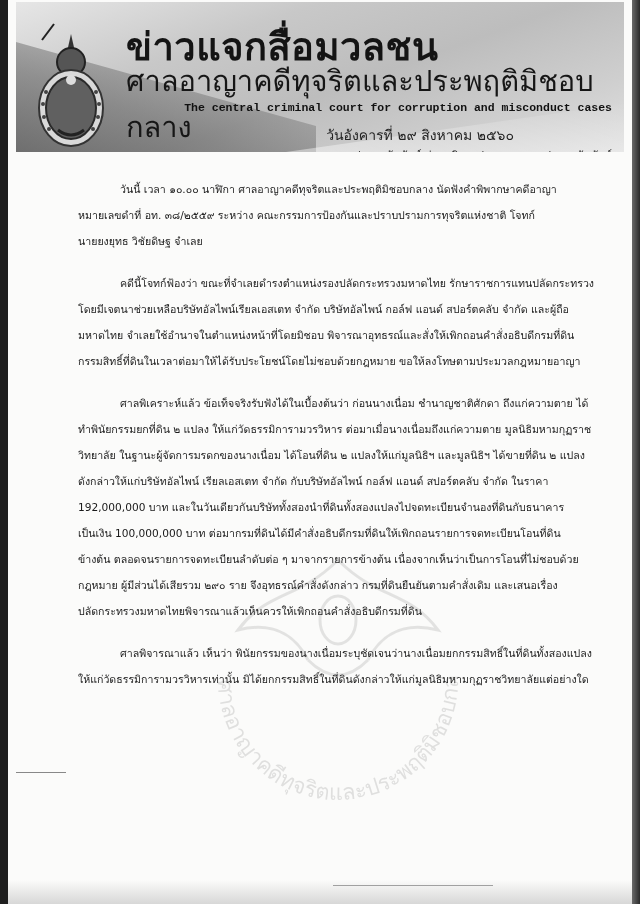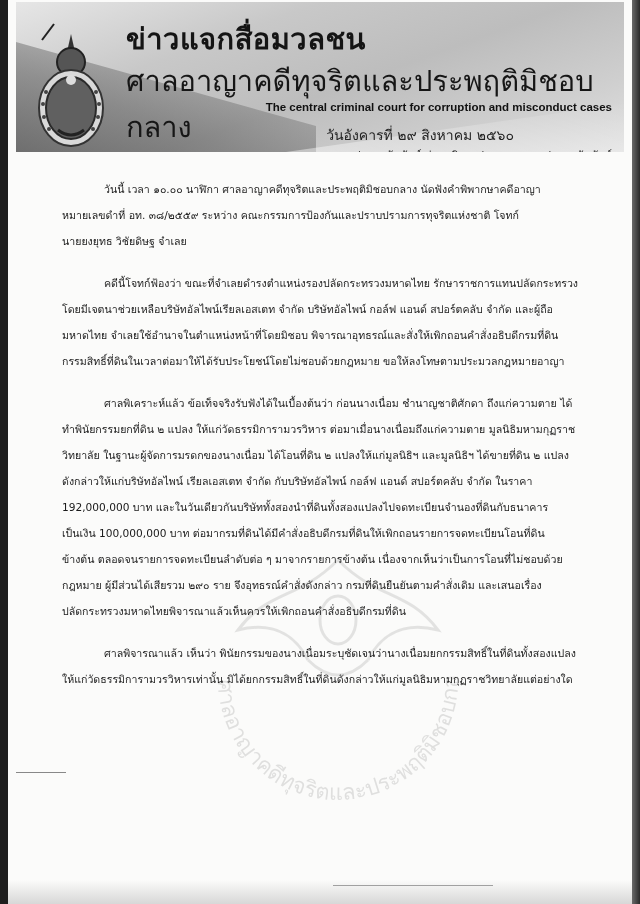--- a/index.html
+++ b/index.html
@@ -32,46 +32,46 @@
     position: absolute; left: 200px; top: 100px; width: 420px; height: 60px;
     background: linear-gradient(10deg, rgba(255,255,255,0.55), rgba(255,255,255,0));
     clip-path: polygon(0 100%, 100% 0, 100% 100%);
   }
   .emblem {
     position: absolute; left: 18px; top: 20px; width: 75px; height: 125px;
   }
   .title-th {
     position: absolute; left: 110px; top: 14px;
     font-family: Liberation Sans, sans-serif; font-weight: bold;
-    font-size: 29px; color: #141414; letter-spacing: 0.5px;
+    font-size: 38px; color: #141414; letter-spacing: 0.5px;
   }
   .court-th {
     position: absolute; left: 110px; top: 56px;
     font-family: "DejaVu Sans", sans-serif;
     font-size: 29px; color: #161616;
   }
   .court-en {
     position: absolute; right: 12px; top: 99px;
-    font-family: Liberation Sans, sans-serif; font-weight: bold;
+    font-family: Liberation Mono, monospace; font-weight: bold;
     font-size: 11.5px; color: #111;
   }
   .date-line {
     position: absolute; right: 110px; top: 122px;
     font-size: 14px; color: #222;
   }
   .dept-line {
     position: absolute; right: 12px; top: 144px;
     font-size: 11px; color: #222;
   }
   .body {
     position: absolute; left: 54px; top: 176px; width: 556px;
     font-family: "DejaVu Sans", sans-serif;
     font-size: 10.6px; line-height: 26px; color: #1a1a1a;
   }
-  .para { margin: 0 0 16px 0; text-align: justify; }
+  .para { margin: 0 0 16px 16px; text-align: justify; }
   .line { display: block; white-space: nowrap; }
   .indent { padding-left: 42px; }
   .watermark {
     position: absolute; left: 170px; top: 520px; width: 320px; height: 320px;
     opacity: 0.18; pointer-events: none;
   }
   .hr {
     position: absolute; left: 8px; top: 772px; width: 50px; height: 1px; background: #888;
   }
   .hr2 {

